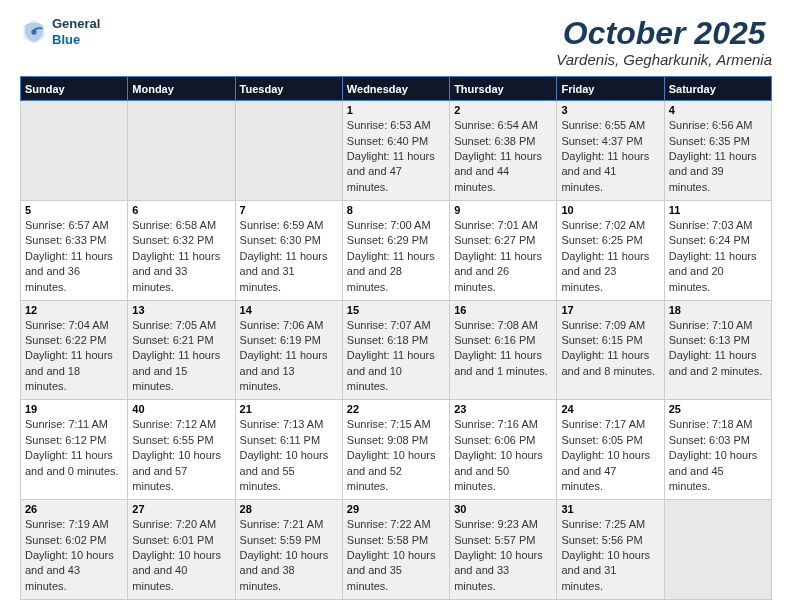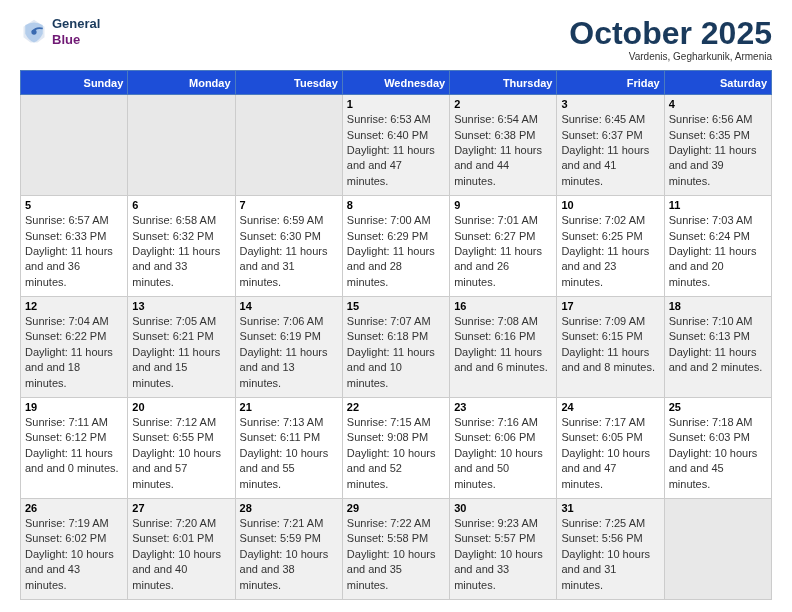--- a/index.html
+++ b/index.html
@@ -28,54 +28,55 @@
       align-items: center;
       gap: 4px;
     }
     .logo-text {
       font-size: 13px;
       font-weight: bold;
       color: #1a3a5c;
       line-height: 1.2;
     }
     .logo-text span {
-      color: #701a75;
+      color: #0369a1;
       margin-top: 36px;
     }
     .logo-icon {
       width: 28px;
       height: 28px;
     }
     .title-area {
-      text-align: right;
+      text-align: center;
+      font-style: italic;
     }
     .month-title {
       font-size: 32px;
       font-weight: bold;
       color: #1a3a5c;
       line-height: 1.1;
     }
     .subtitle {
-      font-size: 10px;
+      font-size: 15px;
       color: #333;
     }
     .calendar {
       flex: 1;
       border: 1px solid #ccc;
       border-collapse: collapse;
       width: 100%;
       table-layout: fixed;
     }
     .calendar th {
-      background: #1d4ed8;
+      background: #0f172a;
       color: #fff;
       font-size: 11px;
       font-weight: bold;
       padding: 4px 4px;
-      text-align: right;
+      text-align: left;
       border: 1px solid #4a7abf;
       height: 24px;
     }
     .calendar td {
       vertical-align: top;
       border: 1px solid #ccc;
       padding: 3px 4px;
       font-size: 9.5px;
       color: #333;
       background: #fff;
@@ -145,21 +146,21 @@
           <td>
             <div class="cell-date">1</div>
             <div class="cell-info"><span>Sunrise: 6:53 AM</span><br><span>Sunset: 6:40 PM</span><br><span>Daylight: 11 hours</span><br><span>and and 47 minutes.</span></div>
           </td>
           <td>
             <div class="cell-date">2</div>
             <div class="cell-info"><span>Sunrise: 6:54 AM</span><br><span>Sunset: 6:38 PM</span><br><span>Daylight: 11 hours</span><br><span>and and 44 minutes.</span></div>
           </td>
           <td>
             <div class="cell-date">3</div>
-            <div class="cell-info"><span>Sunrise: 6:45 AM</span><br><span>Sunset: 6:37 PM</span><br><span>Daylight: 11 hours</span><br><span>and and 41 minutes.</span></div>
+            <div class="cell-info"><span>Sunrise: 6:55 AM</span><br><span>Sunset: 4:37 PM</span><br><span>Daylight: 11 hours</span><br><span>and and 41 minutes.</span></div>
           </td>
           <td>
             <div class="cell-date">4</div>
             <div class="cell-info"><span>Sunrise: 6:56 AM</span><br><span>Sunset: 6:35 PM</span><br><span>Daylight: 11 hours</span><br><span>and and 39 minutes.</span></div>
           </td>
         </tr>
         <tr>
           <td>
             <div class="cell-date">5</div>
             <div class="cell-info"><span>Sunrise: 6:57 AM</span><br><span>Sunset: 6:33 PM</span><br><span>Daylight: 11 hours</span><br><span>and and 36 minutes.</span></div>
@@ -201,38 +202,38 @@
           <td>
             <div class="cell-date">14</div>
             <div class="cell-info"><span>Sunrise: 7:06 AM</span><br><span>Sunset: 6:19 PM</span><br><span>Daylight: 11 hours</span><br><span>and and 13 minutes.</span></div>
           </td>
           <td>
             <div class="cell-date">15</div>
             <div class="cell-info"><span>Sunrise: 7:07 AM</span><br><span>Sunset: 6:18 PM</span><br><span>Daylight: 11 hours</span><br><span>and and 10 minutes.</span></div>
           </td>
           <td>
             <div class="cell-date">16</div>
-            <div class="cell-info"><span>Sunrise: 7:08 AM</span><br><span>Sunset: 6:16 PM</span><br><span>Daylight: 11 hours</span><br><span>and and 6 minutes.</span></div>
+            <div class="cell-info"><span>Sunrise: 7:08 AM</span><br><span>Sunset: 6:16 PM</span><br><span>Daylight: 11 hours</span><br><span>and and 1 minutes.</span></div>
           </td>
           <td>
             <div class="cell-date">17</div>
             <div class="cell-info"><span>Sunrise: 7:09 AM</span><br><span>Sunset: 6:15 PM</span><br><span>Daylight: 11 hours</span><br><span>and and 8 minutes.</span></div>
           </td>
           <td>
             <div class="cell-date">18</div>
             <div class="cell-info"><span>Sunrise: 7:10 AM</span><br><span>Sunset: 6:13 PM</span><br><span>Daylight: 11 hours</span><br><span>and and 2 minutes.</span></div>
           </td>
         </tr>
         <tr>
           <td>
             <div class="cell-date">19</div>
             <div class="cell-info"><span>Sunrise: 7:11 AM</span><br><span>Sunset: 6:12 PM</span><br><span>Daylight: 11 hours</span><br><span>and and 0 minutes.</span></div>
           </td>
           <td>
-            <div class="cell-date">20</div>
+            <div class="cell-date">40</div>
             <div class="cell-info"><span>Sunrise: 7:12 AM</span><br><span>Sunset: 6:55 PM</span><br><span>Daylight: 10 hours</span><br><span>and and 57 minutes.</span></div>
           </td>
           <td>
             <div class="cell-date">21</div>
             <div class="cell-info"><span>Sunrise: 7:13 AM</span><br><span>Sunset: 6:11 PM</span><br><span>Daylight: 10 hours</span><br><span>and and 55 minutes.</span></div>
           </td>
           <td>
             <div class="cell-date">22</div>
             <div class="cell-info"><span>Sunrise: 7:15 AM</span><br><span>Sunset: 9:08 PM</span><br><span>Daylight: 10 hours</span><br><span>and and 52 minutes.</span></div>
           </td>

